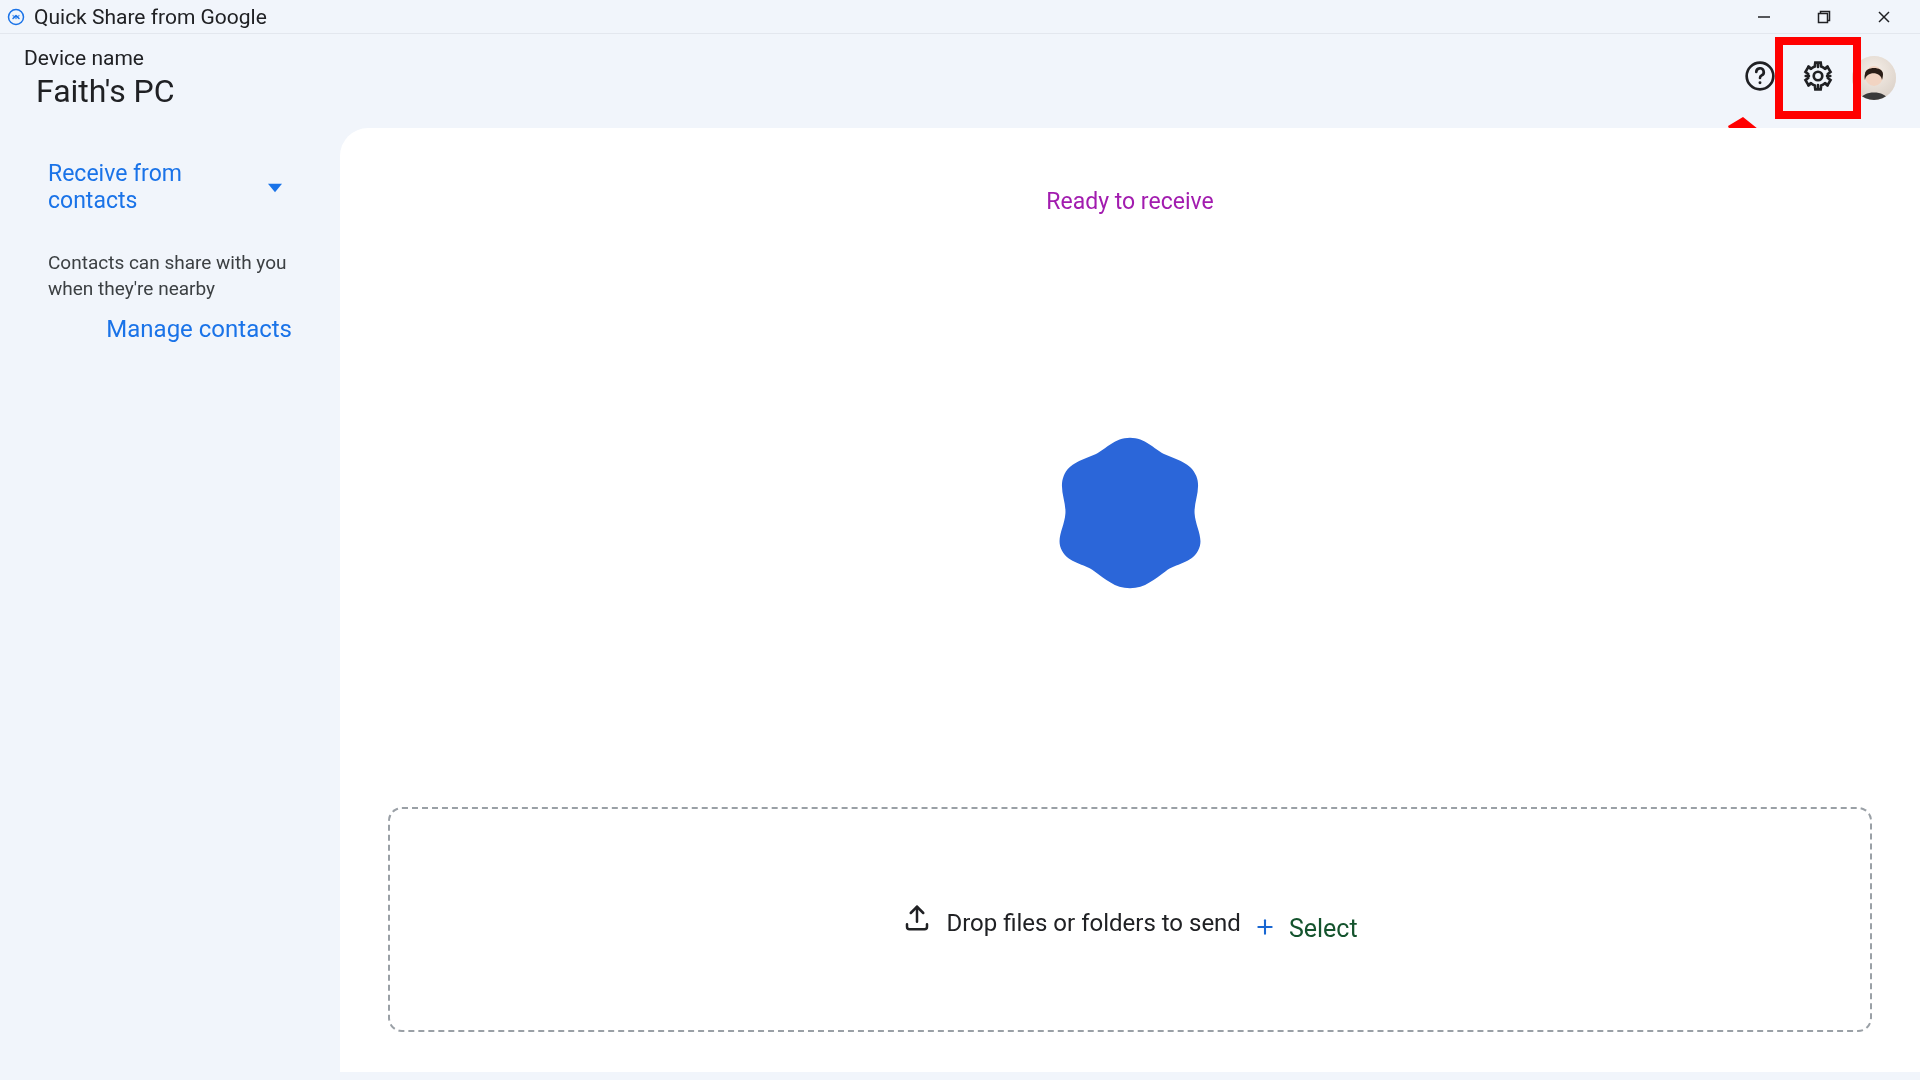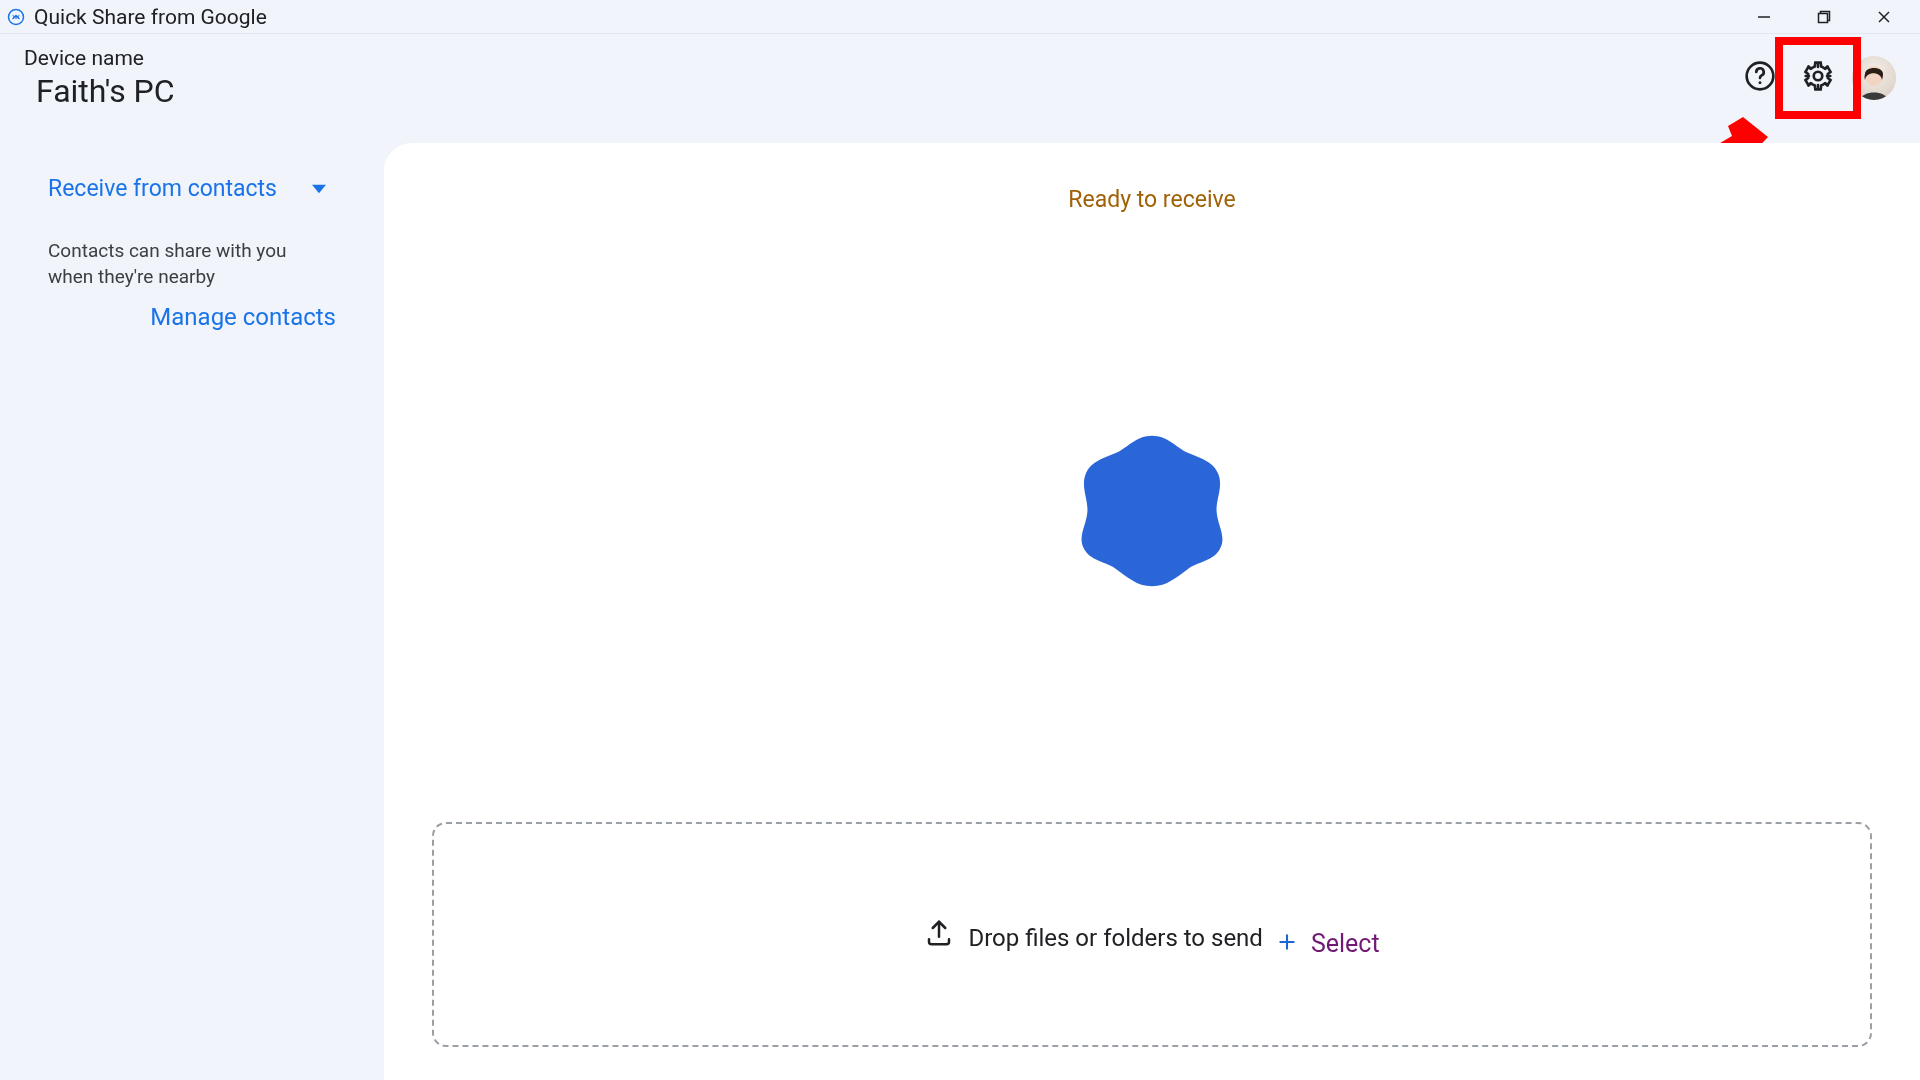--- a/index.html
+++ b/index.html
@@ -35,21 +35,21 @@
     width: 60px; height: 34px;
     display: flex; align-items: center; justify-content: center;
     color: #202124;
   }
   .win-btn svg { display: block; }
 
   
   .header {
     display: flex;
     align-items: center;
-    padding: 12px 24px 33px 24px;
+    padding: 12px 24px 18px 24px;
     position: relative;
   }
   .device-block { display: flex; flex-direction: column; }
   .device-label {
     font-size: 21px;
     color: #202124;
   }
   .device-name {
     font-size: 32px;
     font-weight: 400;
@@ -90,21 +90,21 @@
     pointer-events: none;
   }
 
   
   .body {
     display: flex;
     height: calc(100% - 34px - 102px); 
     padding: 0;
   }
   .sidebar {
-    width: 384px;
+    width: 340px;
     padding: 32px 48px 0 48px;
   }
   .receive-row {
     display: flex;
     align-items: center;
     color: #1a73e8;
     font-size: 23px;
     gap: 10px;
     cursor: pointer;
   }
@@ -132,22 +132,22 @@
     background: #ffffff;
     border-top-left-radius: 28px;
     margin-right: 0;
     position: relative;
     display: flex;
     flex-direction: column;
     align-items: center;
   }
   .ready-label {
     font-size: 23px;
-    color: #a16207;
-    margin-top: 43px;
+    color: #a21caf;
+    margin-top: 60px;
   }
   .blob-wrap {
     margin-top: 210px;
     display: flex;
     justify-content: center;
   }
   .blob { width: 170px; height: 170px; }
 
   .dropzone {
     position: absolute;
@@ -163,21 +163,21 @@
   }
   .dropzone .drop-text {
     font-size: 24px;
     color: #202124;
     margin-top: 6px;
   }
   .dropzone .select-row {
     display: flex;
     align-items: center;
     gap: 14px;
-    color: #701a75;
+    color: #14532d;
     font-size: 25px;
     margin-top: 18px;
     cursor: pointer;
   }
 
   @keyframes wobble {
     0%   { transform: rotate(0deg) scale(1); }
     50%  { transform: rotate(10deg) scale(1.02); }
     100% { transform: rotate(20deg) scale(1); }
   }

